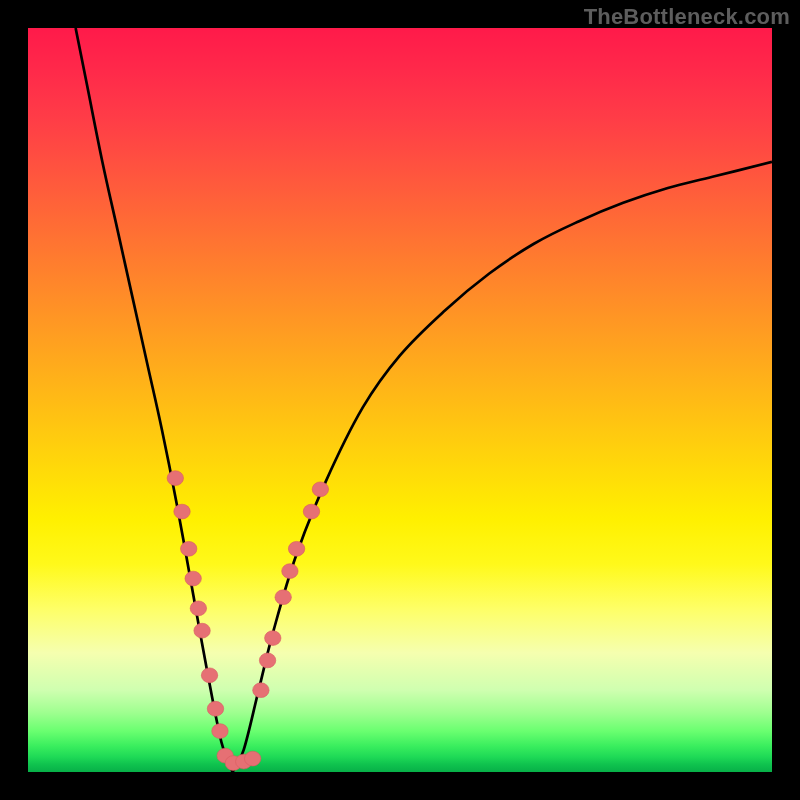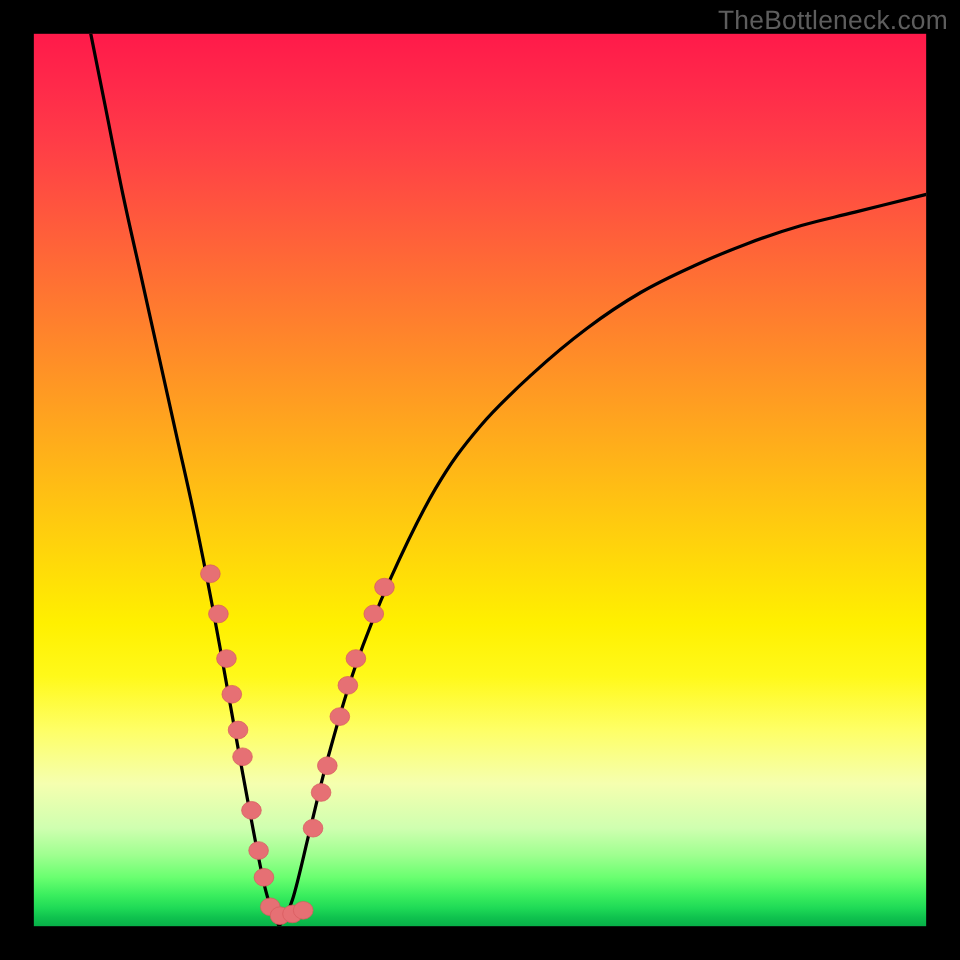--- a/index.html
+++ b/index.html
@@ -9,21 +9,21 @@
       height: 800px;
       background: #000;
       position: relative;
     }
     .watermark {
       position: absolute;
       top: 4px;
       right: 10px;
       font-family: Arial, sans-serif;
       font-size: 22px;
-      font-weight: 400;
+      font-weight: 700;
       color: #5d5d5d;
       letter-spacing: 0.2px;
       z-index: 10;
     }
     .plot {
       position: absolute;
       top: 28px;
       left: 28px;
       width: 744px;
       height: 744px;

